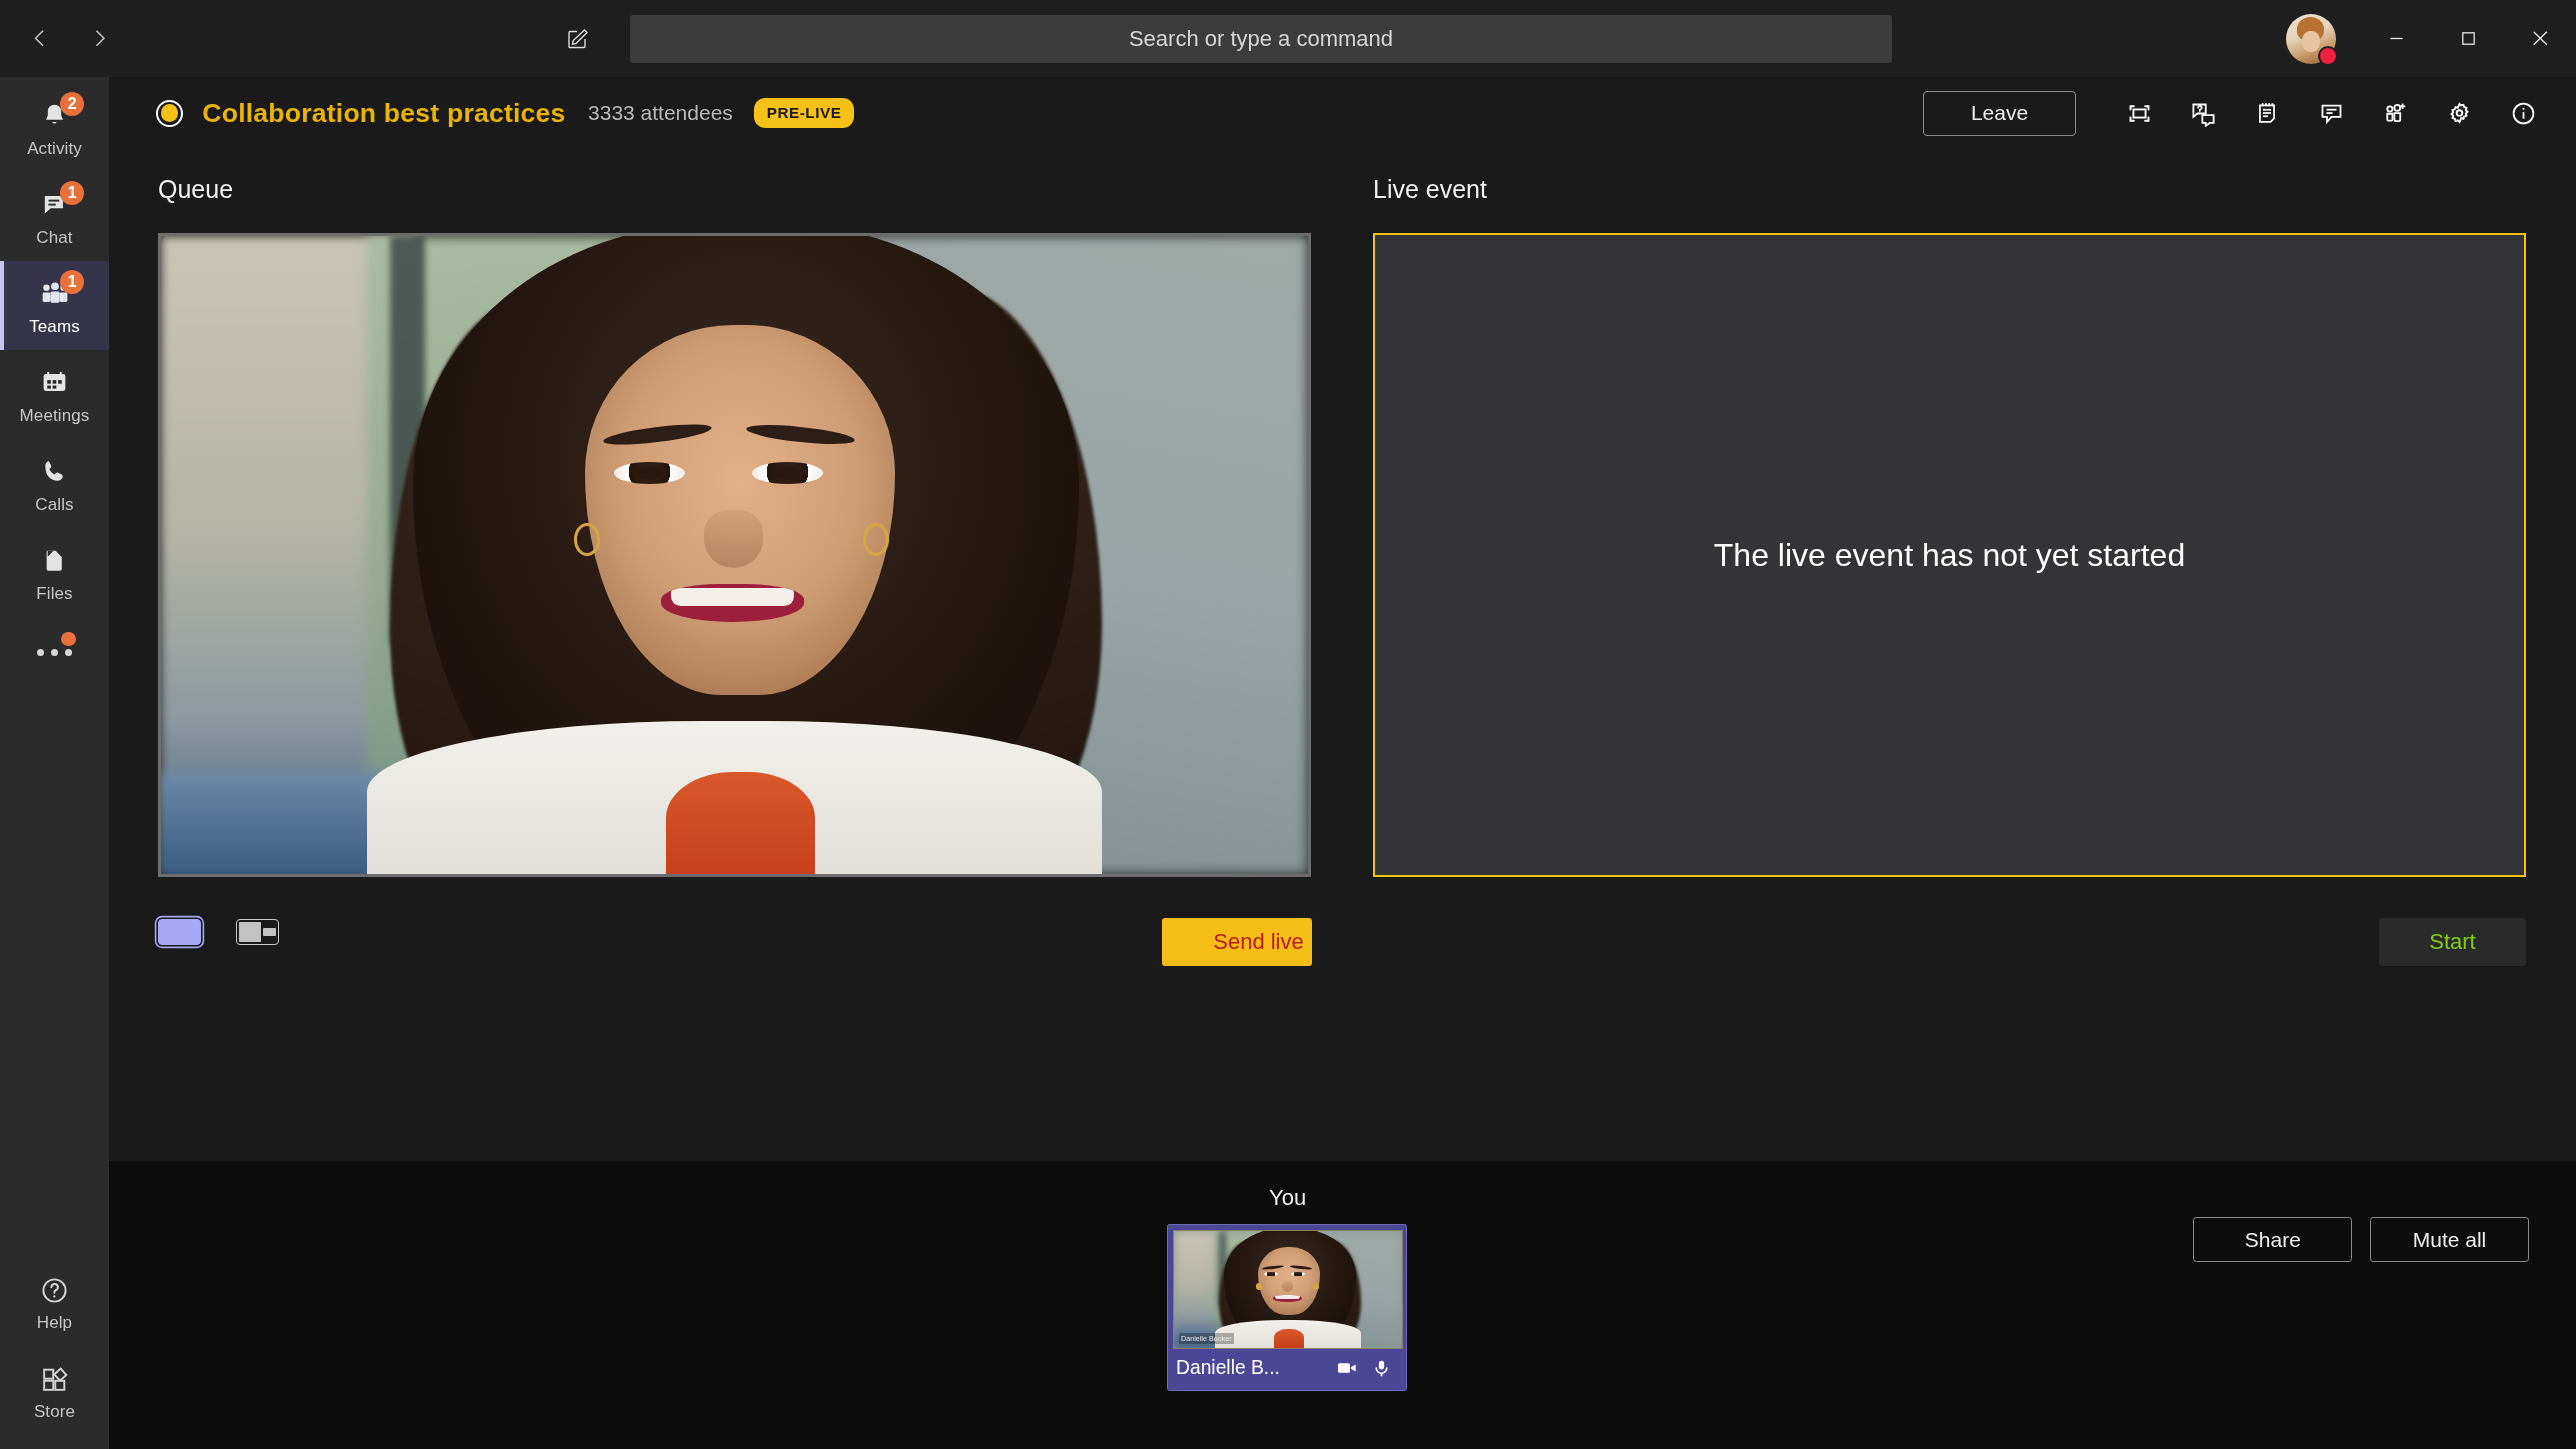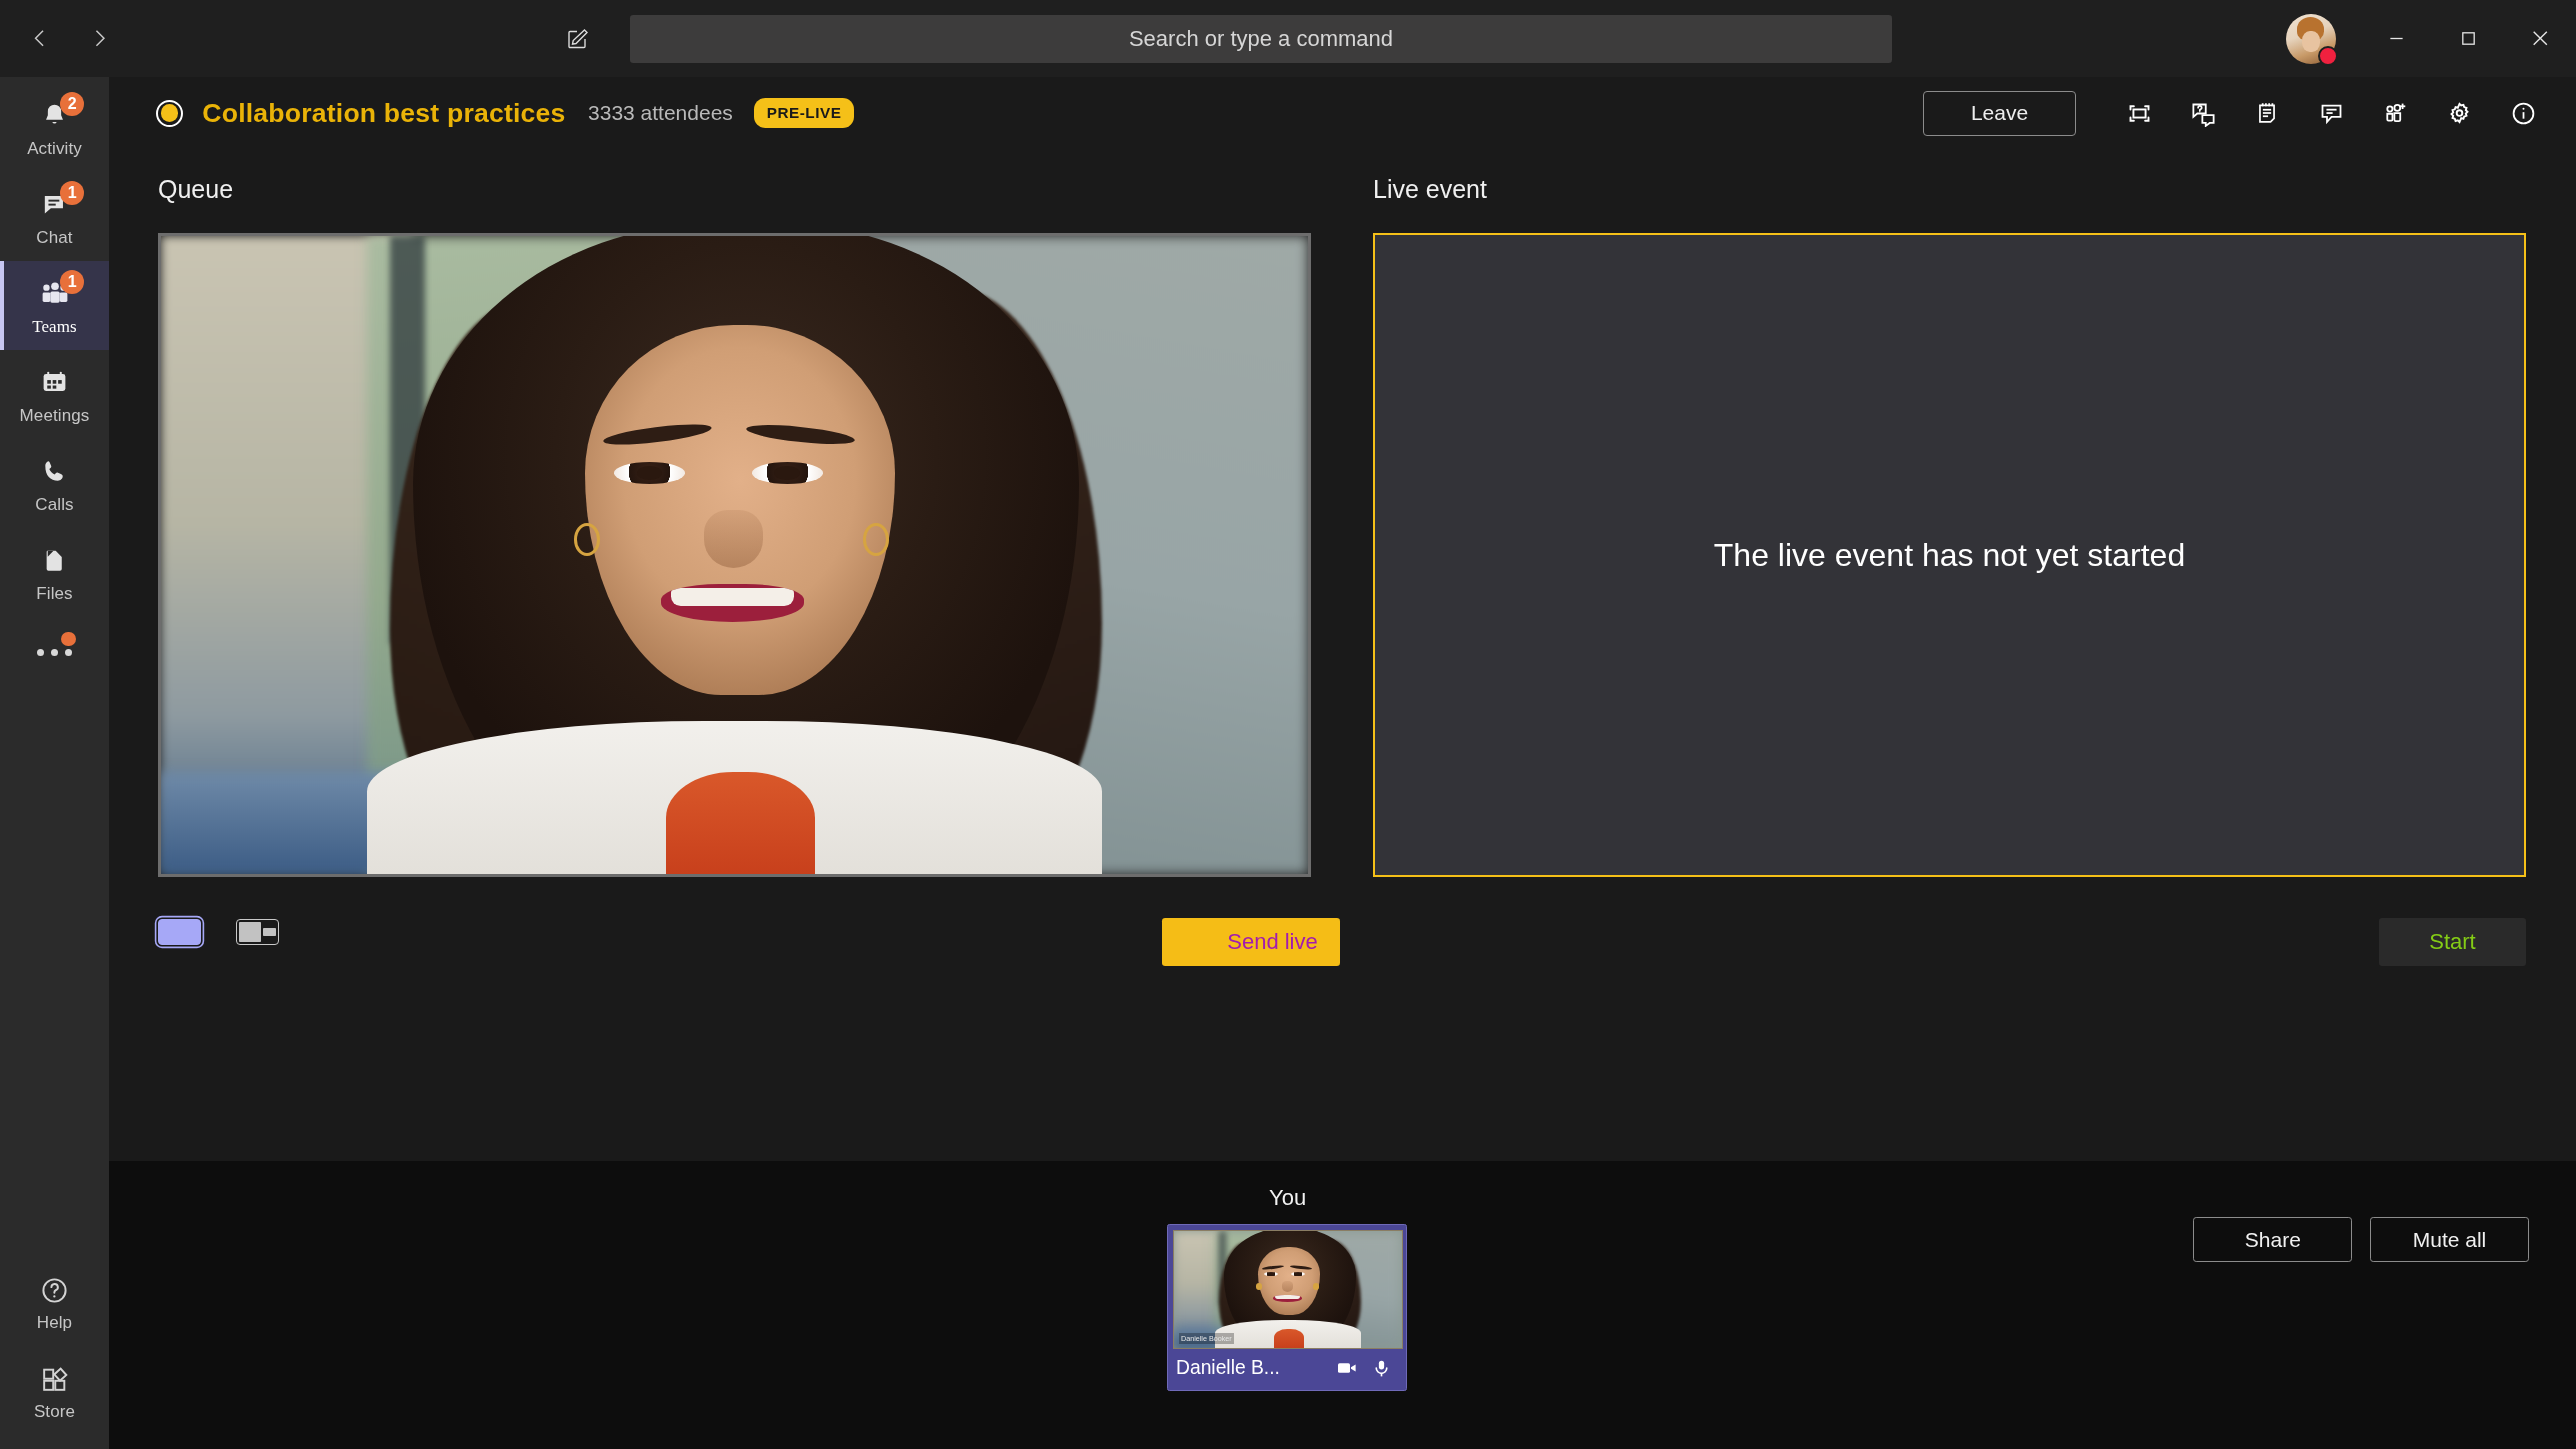--- a/index.html
+++ b/index.html
@@ -74,21 +74,21 @@
     display: flex; flex-direction: column; align-items: center; justify-content: center;
     cursor: pointer; gap: 4.8px;
   }
   .rail-item.active { background: #35344a; }
   .rail-item.active::before {
     content: ""; position: absolute; left: 0; top: 0; width: 4px; height: 89px;
     background: #c7c6f2;
   }
   .rail-icon { position: relative; width: 37px; height: 37px; display:flex; align-items:center; justify-content:center; }
   .rail-label { font-size: 17px; color: #c6c6c6; letter-spacing: 0.1px; }
-  .rail-item.active .rail-label { color: #ffffff; font-family: Liberation Serif, serif; }
+  .rail-item.active .rail-label { color: #ffffff; }
   .badge {
     position: absolute; top: -4.8px; right: -11.3px;
     min-width: 24px; height: 24px; padding: 0 5.6px;
     border-radius: 12px; background: #e8703a; color: #fff;
     font-size: 16px; font-weight: bold;
     display: flex; align-items: center; justify-content: center;
   }
   .dots-item { height: 71px; }
   .dots {
     display: flex; gap: 7.2px; align-items: center; position: relative;
@@ -212,22 +212,22 @@
     border-radius: 4px; box-shadow: 0 0 0 1.6px #1a1a1a, 0 0 0 3.2px #a6a8f7;
   }
   .layout-split {
     width: 43px; height: 26px; border: 1.6px solid #c9c9c9; border-radius: 4px;
     background: #1a1a1a; display: flex; align-items: center; padding: 2.4px; gap: 2.4px;
   }
   .layout-split .big { width: 60%; height: 100%; background: #c2c2c2; border-radius: 0.8px; }
   .layout-split .sm  { width: 34%; height: 46%; background: #c2c2c2; border-radius: 0.8px; align-self: center; }
 
   .send-live-btn {
-    position: absolute; left: 1162px; top: 918px; width: 178px; height: 48px;
-    background: #f5bd16; color: #a21caf; border: none; border-radius: 3.2px;
+    position: absolute; left: 1162px; top: 918px; width: 150px; height: 48px;
+    background: #f5bd16; color: #b91c1c; border: none; border-radius: 3.2px;
     font-size: 22px; cursor: pointer; font-family: "Liberation Sans", sans-serif; padding-left: 43px;
   }
   .start-btn {
     position: absolute; left: 2379px; top: 918px; width: 147px; height: 48px;
     background: #2a2a2a; color: #84cc16; border: none; border-radius: 3.2px;
     font-size: 22px; cursor: not-allowed; font-family: "Liberation Sans", sans-serif;
   }
 
   
   .bottombar {

